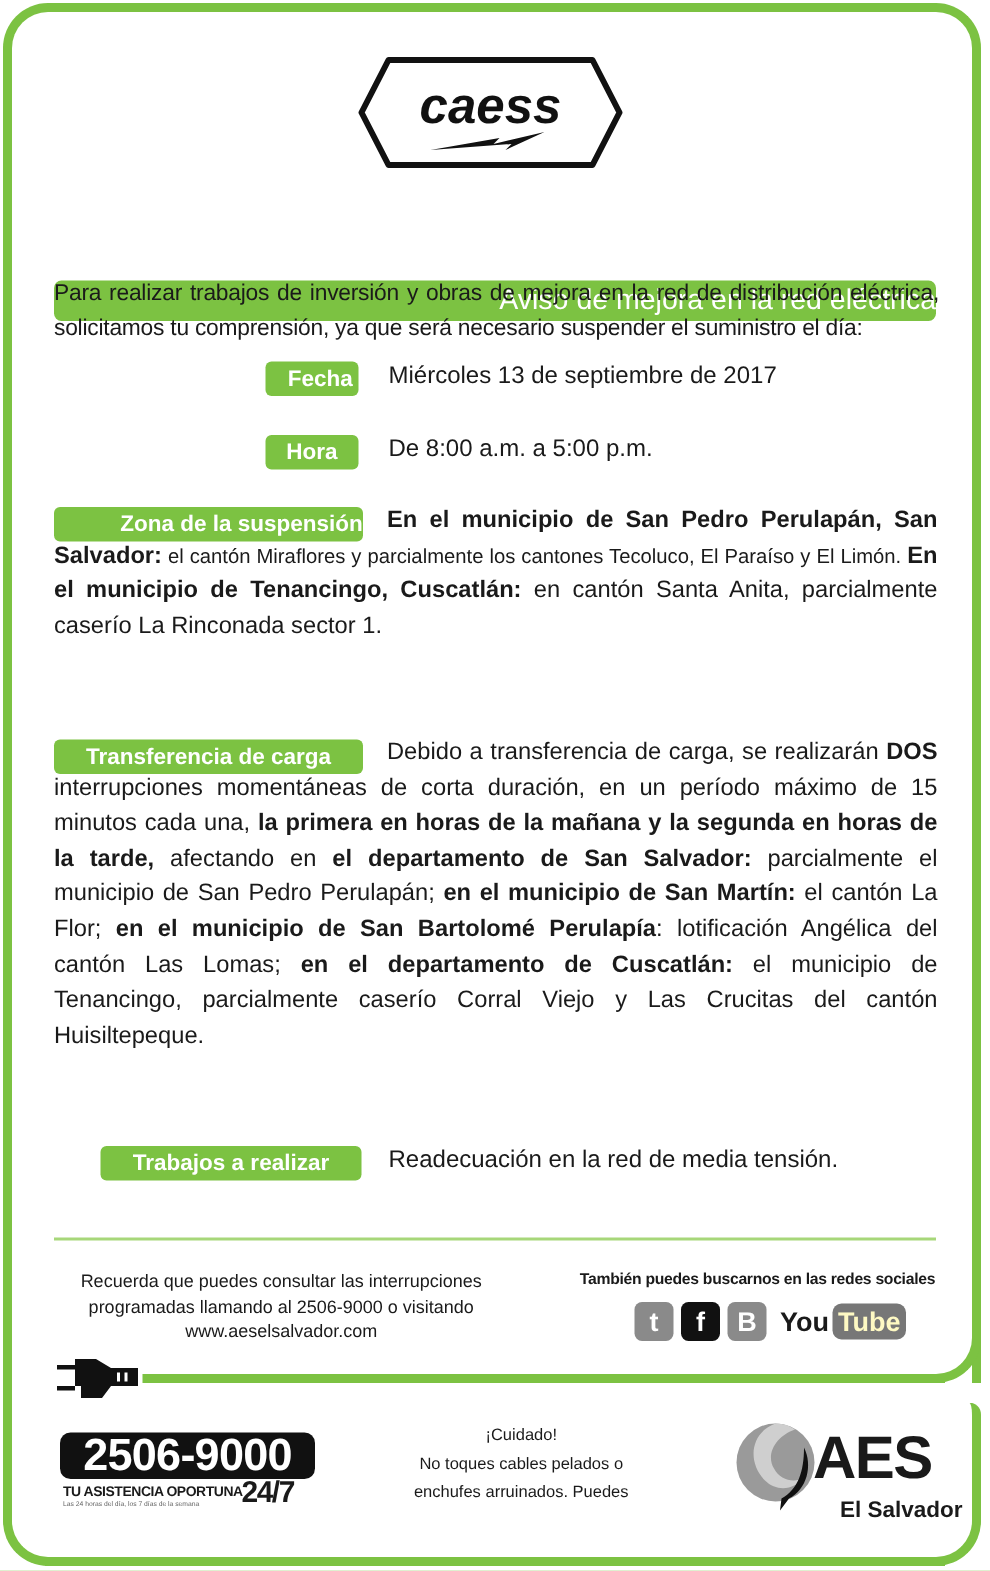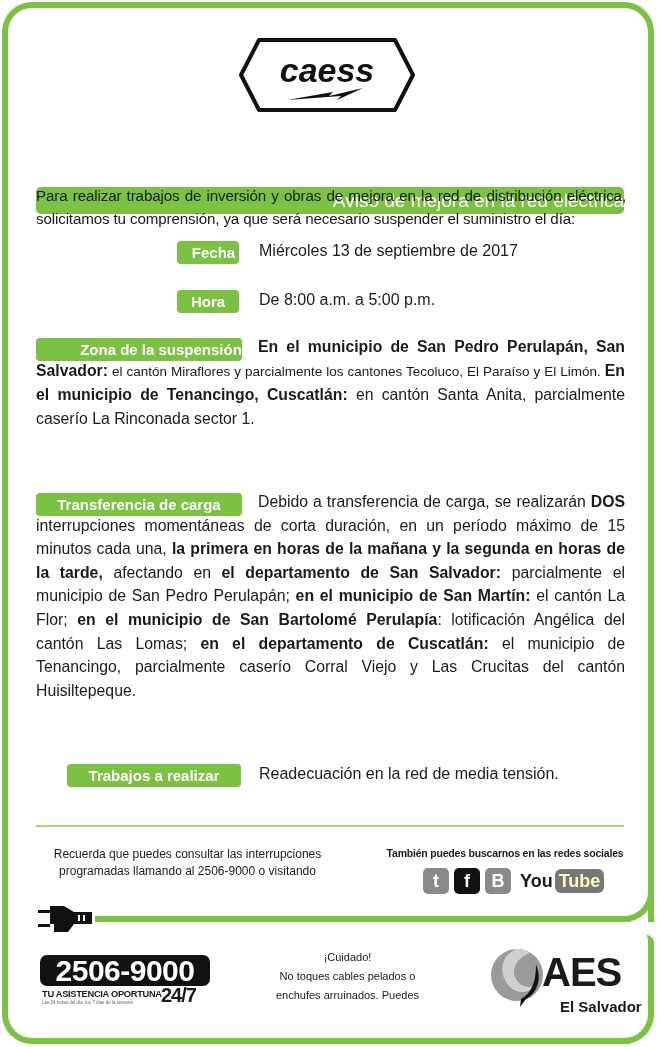--- a/index.html
+++ b/index.html
@@ -145,20 +145,21 @@
 </div>
 
 <div class="tag" style="left:67px; top:764px; width:174px;">Trabajos a realizar</div>
 <div class="val" style="left:259px; top:765px;">Readecuación en la red de media tensión.</div>
 
 <div class="divider"></div>
 
 <div class="recuerda">
   <div>Recuerda que puedes consultar las interrupciones</div>
   <div>programadas llamando al 2506-9000 o visitando</div>
+  <div>www.aeselsalvador.com</div>
 </div>
 
 <div class="social-title">También puedes buscarnos en las redes sociales</div>
 <div class="social-row">
   <div class="sicon" style="background:#8a8a8a;">
       <span>t</span>
     </div>
   <div class="sicon" style="background:#111;">
       <span>f</span>
     </div>

